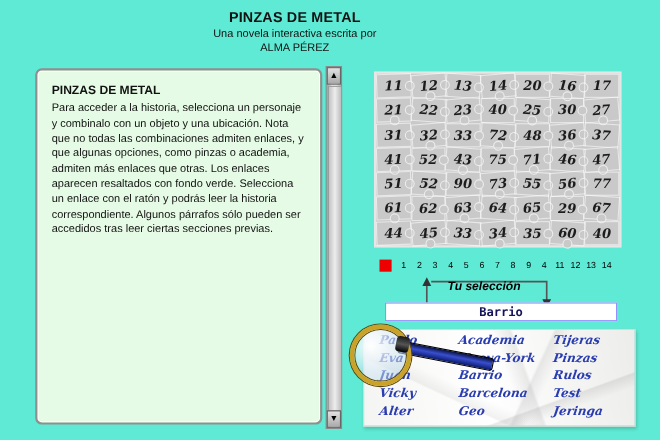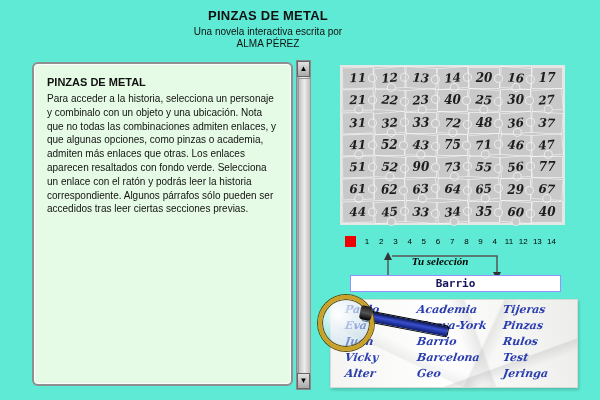--- a/index.html
+++ b/index.html
@@ -49,21 +49,21 @@
          border:1px solid rgba(255,255,255,.65);z-index:1;}
 
   
   .marker{position:absolute;left:345px;top:236px;width:11px;height:11px;background:#ee0000;}
   .strip{position:absolute;left:360px;top:237px;width:200px;display:flex;}
   .strip span{width:14.2px;text-align:center;font-size:8px;color:#000;}
 
   
   .selsvg{position:absolute;left:340px;top:250px;}
   .sel-label{position:absolute;left:380px;top:255px;width:120px;text-align:center;
-             font-size:11px;font-weight:bold;font-style:italic;color:#000;font-family:Liberation Serif, serif;}
+             font-size:11px;font-weight:bold;font-style:italic;color:#000;}
   .selbox{position:absolute;left:350px;top:275px;width:211px;height:17px;background:#ffffff;
           border:1px solid #9191ff;box-sizing:border-box;text-align:center;
           font-family:"DejaVu Sans Mono",monospace;font-weight:bold;font-size:11px;
           line-height:15px;color:#14145a;cursor:pointer;}
 
   
   .paper{position:absolute;left:330px;top:299px;width:246px;height:87px;
          background:
            linear-gradient(115deg, rgba(0,0,0,0) 60%, rgba(150,150,150,.18) 61%, rgba(0,0,0,0) 66%),
            linear-gradient(250deg, rgba(0,0,0,0) 40%, rgba(160,160,160,.20) 41%, rgba(0,0,0,0) 47%),

